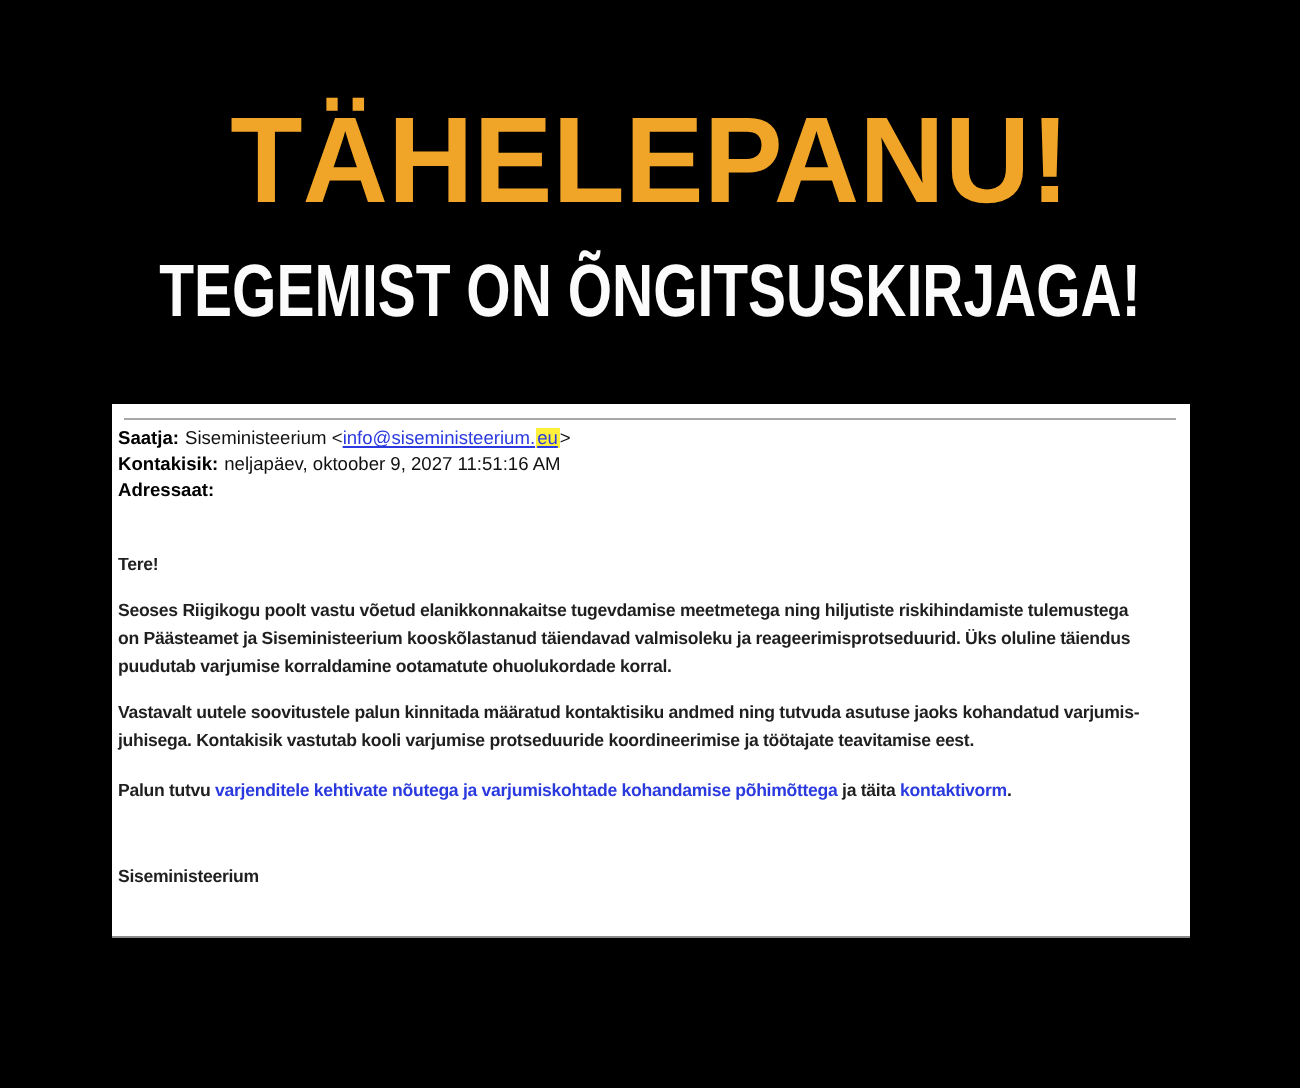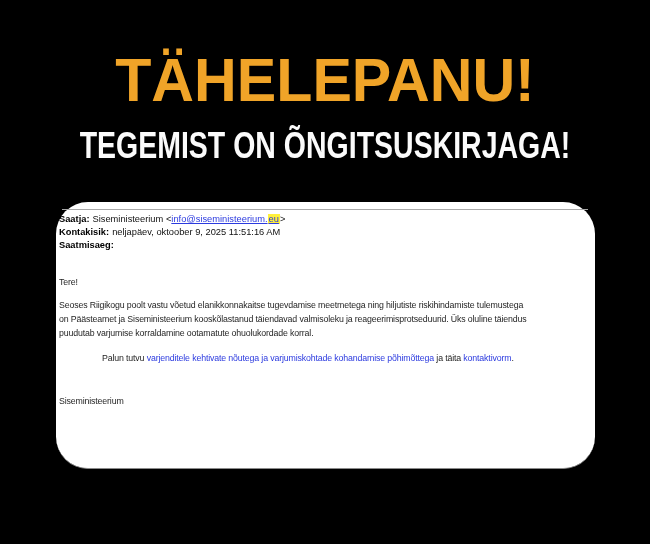--- a/index.html
+++ b/index.html
@@ -26,35 +26,34 @@
     white-space:nowrap;
   }
 
   
   .email{
     position:absolute;left:56px;top:202px;width:539px;height:267px;
     background:#fff;color:#1f1f1f;
     border-bottom:1px solid #8a8a8a;
     box-sizing:border-box;
     font-size:9px;
-    border-radius:32px;
   }
   .email .rule{
     margin:7px 7px 3px 6px;height:0;border-top:1px solid #a8a8a8;
   }
   .headers{padding:0 8px 0 3px;line-height:13px;font-size:9.3px;color:#111;}
   .hline{white-space:nowrap;overflow:hidden;}
   .hlabel{font-weight:700;color:#000;margin-right:3px;}
   .from-link{color:#2B3ADF;text-decoration:underline;cursor:pointer;}
   .tld-highlight{background:#FFF03B;color:#2B3ADF;padding:0 1px;}
 
-  .bodytext{padding:0 12px 0 3px;line-height:14px;font-size:8.8px;letter-spacing:-0.15px;color:#1f1f1f;}
+  .bodytext{padding:0 12px 0 3px;line-height:14px;font-size:8.8px;letter-spacing:-0.15px;color:#1f1f1f;font-weight:bold;}
   .greeting{margin-top:23px;}
   .para{margin-top:9px;white-space:pre-line;}
-  .cta{margin-top:11px;white-space:nowrap;margin-left:43px;}
+  .cta{margin-top:11px;white-space:nowrap;}
   .body-link{color:#2B3ADF;text-decoration:none;cursor:pointer;}
   .signature{margin-top:29px;line-height:14px;}
 </style>
 </head>
 <body>
 
 <div class="stage">
 
   <div class="banner-title">TÄHELEPANU!</div>
 
@@ -64,36 +63,38 @@
 
     <div class="rule"></div>
 
     <div class="headers">
       <div class="hline">
         <span class="hlabel">Saatja:</span><span>Siseministeerium</span>
         <span>&lt;</span><a class="from-link"><span>info@siseministeerium.</span><span class="tld-highlight">eu</span></a><span>&gt;</span>
       </div>
 
       <div class="hline">
-        <span class="hlabel">Kontakisik:</span><span>neljapäev, oktoober 9, 2025 11:51:16 AM</span>
+        <span class="hlabel">Kontakisik:</span><span>neljapäev, oktoober 9, 2027 11:51:16 AM</span>
       </div>
 
       <div class="hline">
-        <span class="hlabel">Saatmisaeg:</span>
+        <span class="hlabel">Adressaat:</span>
       </div>
 
     </div>
 
     <div class="bodytext">
       <div class="greeting">Tere!</div>
 
       <div class="para">Seoses Riigikogu poolt vastu võetud elanikkonnakaitse tugevdamise meetmetega ning hiljutiste riskihindamiste tulemustega
 on Päästeamet ja Siseministeerium kooskõlastanud täiendavad valmisoleku ja reageerimisprotseduurid. Üks oluline täiendus
 puudutab varjumise korraldamine ootamatute ohuolukordade korral.</div>
 
+      <div class="para">Vastavalt uutele soovitustele palun kinnitada määratud kontaktisiku andmed ning tutvuda asutuse jaoks kohandatud varjumis-
+juhisega. Kontakisik vastutab kooli varjumise protseduuride koordineerimise ja töötajate teavitamise eest.</div>
 
       <div class="cta">
         <span>Palun tutvu </span><a class="body-link">varjenditele kehtivate nõutega ja varjumiskohtade kohandamise põhimõttega</a><span> ja täita </span><a class="body-link">kontaktivorm</a><span>.</span>
       </div>
 
       <div class="signature">
         <div>Siseministeerium</div>
       </div>
     </div>
 

